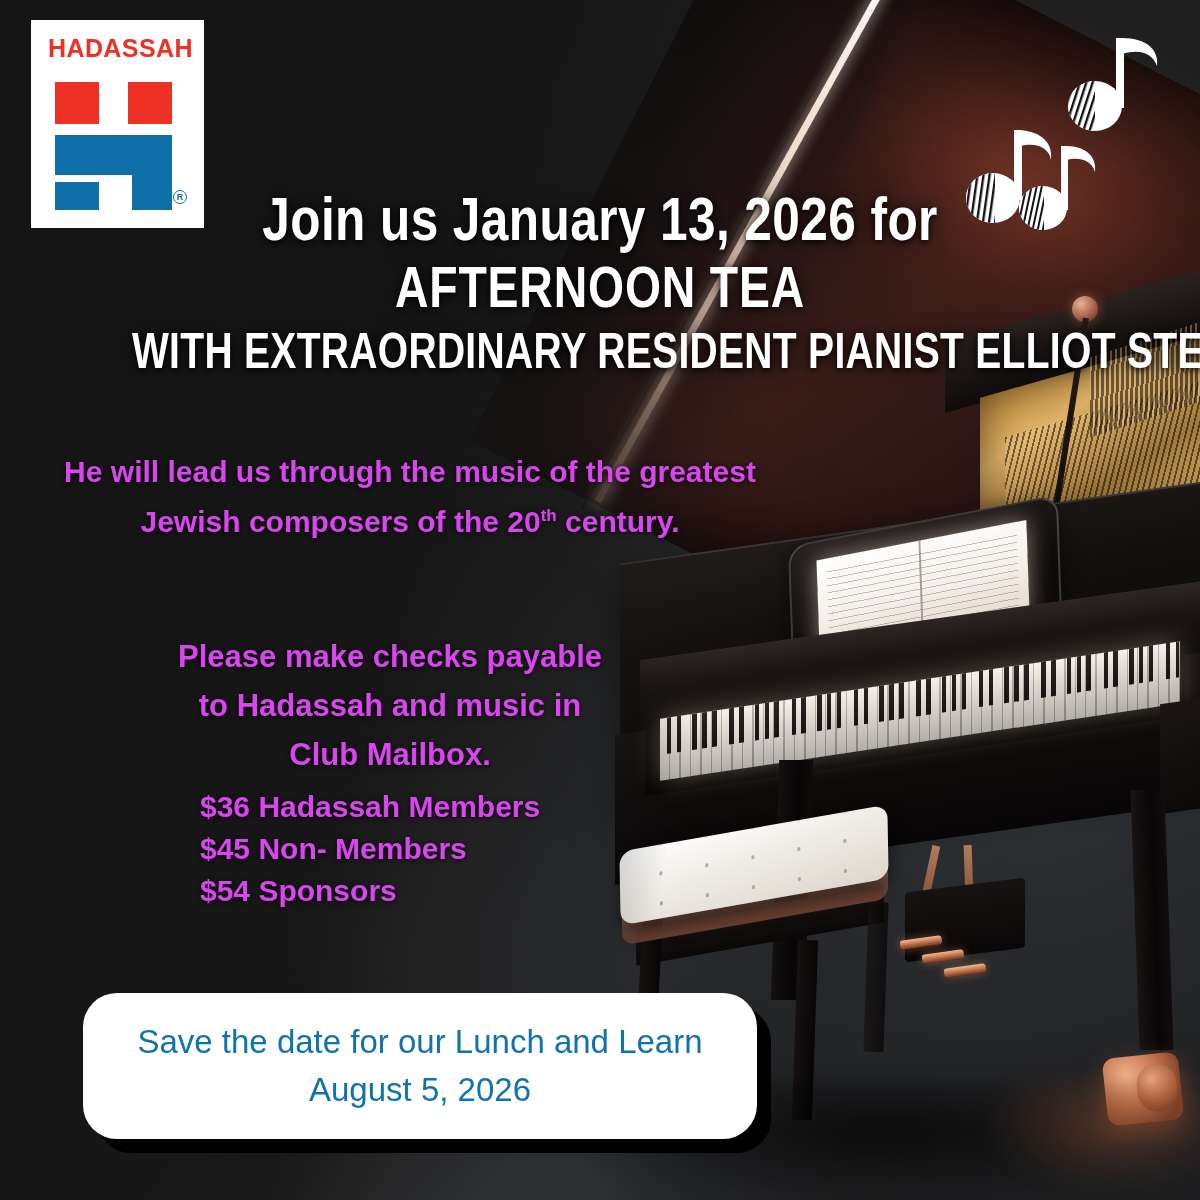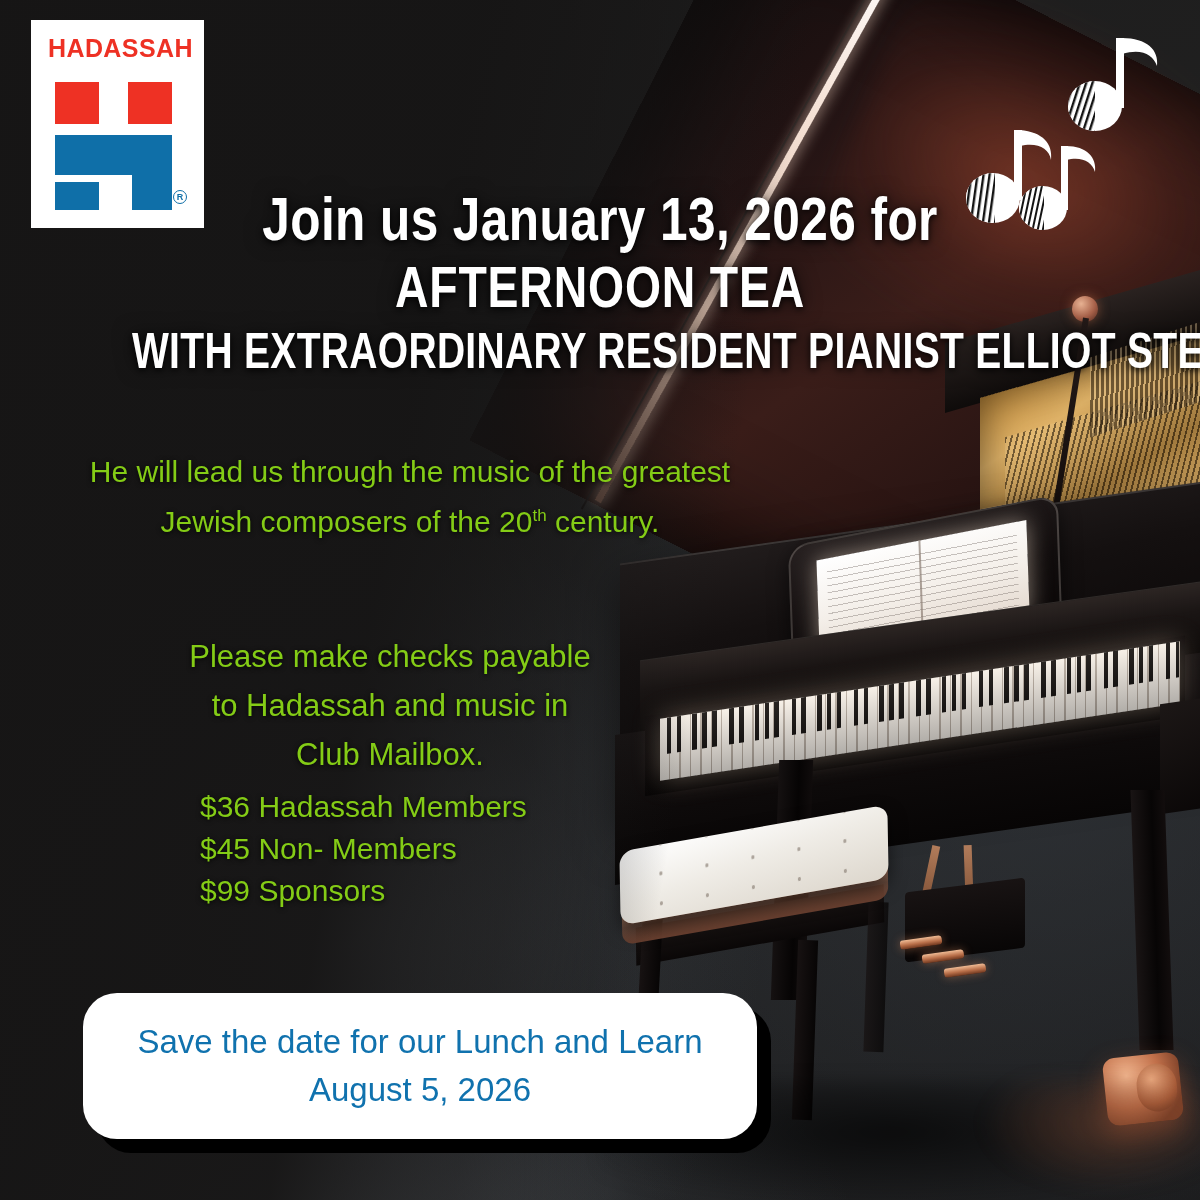--- a/index.html
+++ b/index.html
@@ -317,22 +317,22 @@
     font-weight:700;
     text-shadow:0 2px 7px rgba(0,0,0,.85), 0 0 22px rgba(0,0,0,.7);
   }
   .hl-line{ display:block; white-space:nowrap; }
   .hl1{ font-size:62px; line-height:66px; transform:scaleX(.80); letter-spacing:.5px; }
   .hl2{ font-size:58px; line-height:62px; transform:scaleX(.80); letter-spacing:1px; margin-top:4px; }
   .hl3{ font-size:50px; line-height:54px; transform:scaleX(.78); letter-spacing:.4px; margin-top:6px; }
 
   
   .copy{
-    position:absolute; z-index:6; color:#84cc16;
-    font-family:"Liberation Sans", sans-serif; font-weight:400;
+    position:absolute; z-index:6; color:#d946ef;
+    font-family:"Liberation Sans", sans-serif; font-weight:700;
     text-shadow:0 1px 5px rgba(0,0,0,.85);
   }
   .lead{
     left:60px; top:450px; width:700px; text-align:center;
     font-size:30px; line-height:44px;
   }
   .lead sup{ font-size:17px; vertical-align:super; }
   .checks{
     left:110px; top:600px; width:560px; text-align:center;
     font-size:31px; line-height:49px;margin-top:32px;
@@ -501,21 +501,21 @@
 
   <div class="copy checks">
     <span>Please make checks payable</span><br>
     <span>to Hadassah and music in</span><br>
     <span>Club Mailbox.</span>
   </div>
 
   <div class="copy prices">
     <span class="price-row">$36 Hadassah Members</span>
     <span class="price-row">$45 Non- Members</span>
-    <span class="price-row">$99 Sponsors</span>
+    <span class="price-row">$54 Sponsors</span>
   </div>
 
   <div class="callout-shadow"></div>
   <div class="callout">
     <span class="callout-line">Save the date for our Lunch and Learn</span>
     <span class="callout-line">August 5, 2026</span>
   </div>
 
 </div>
 

